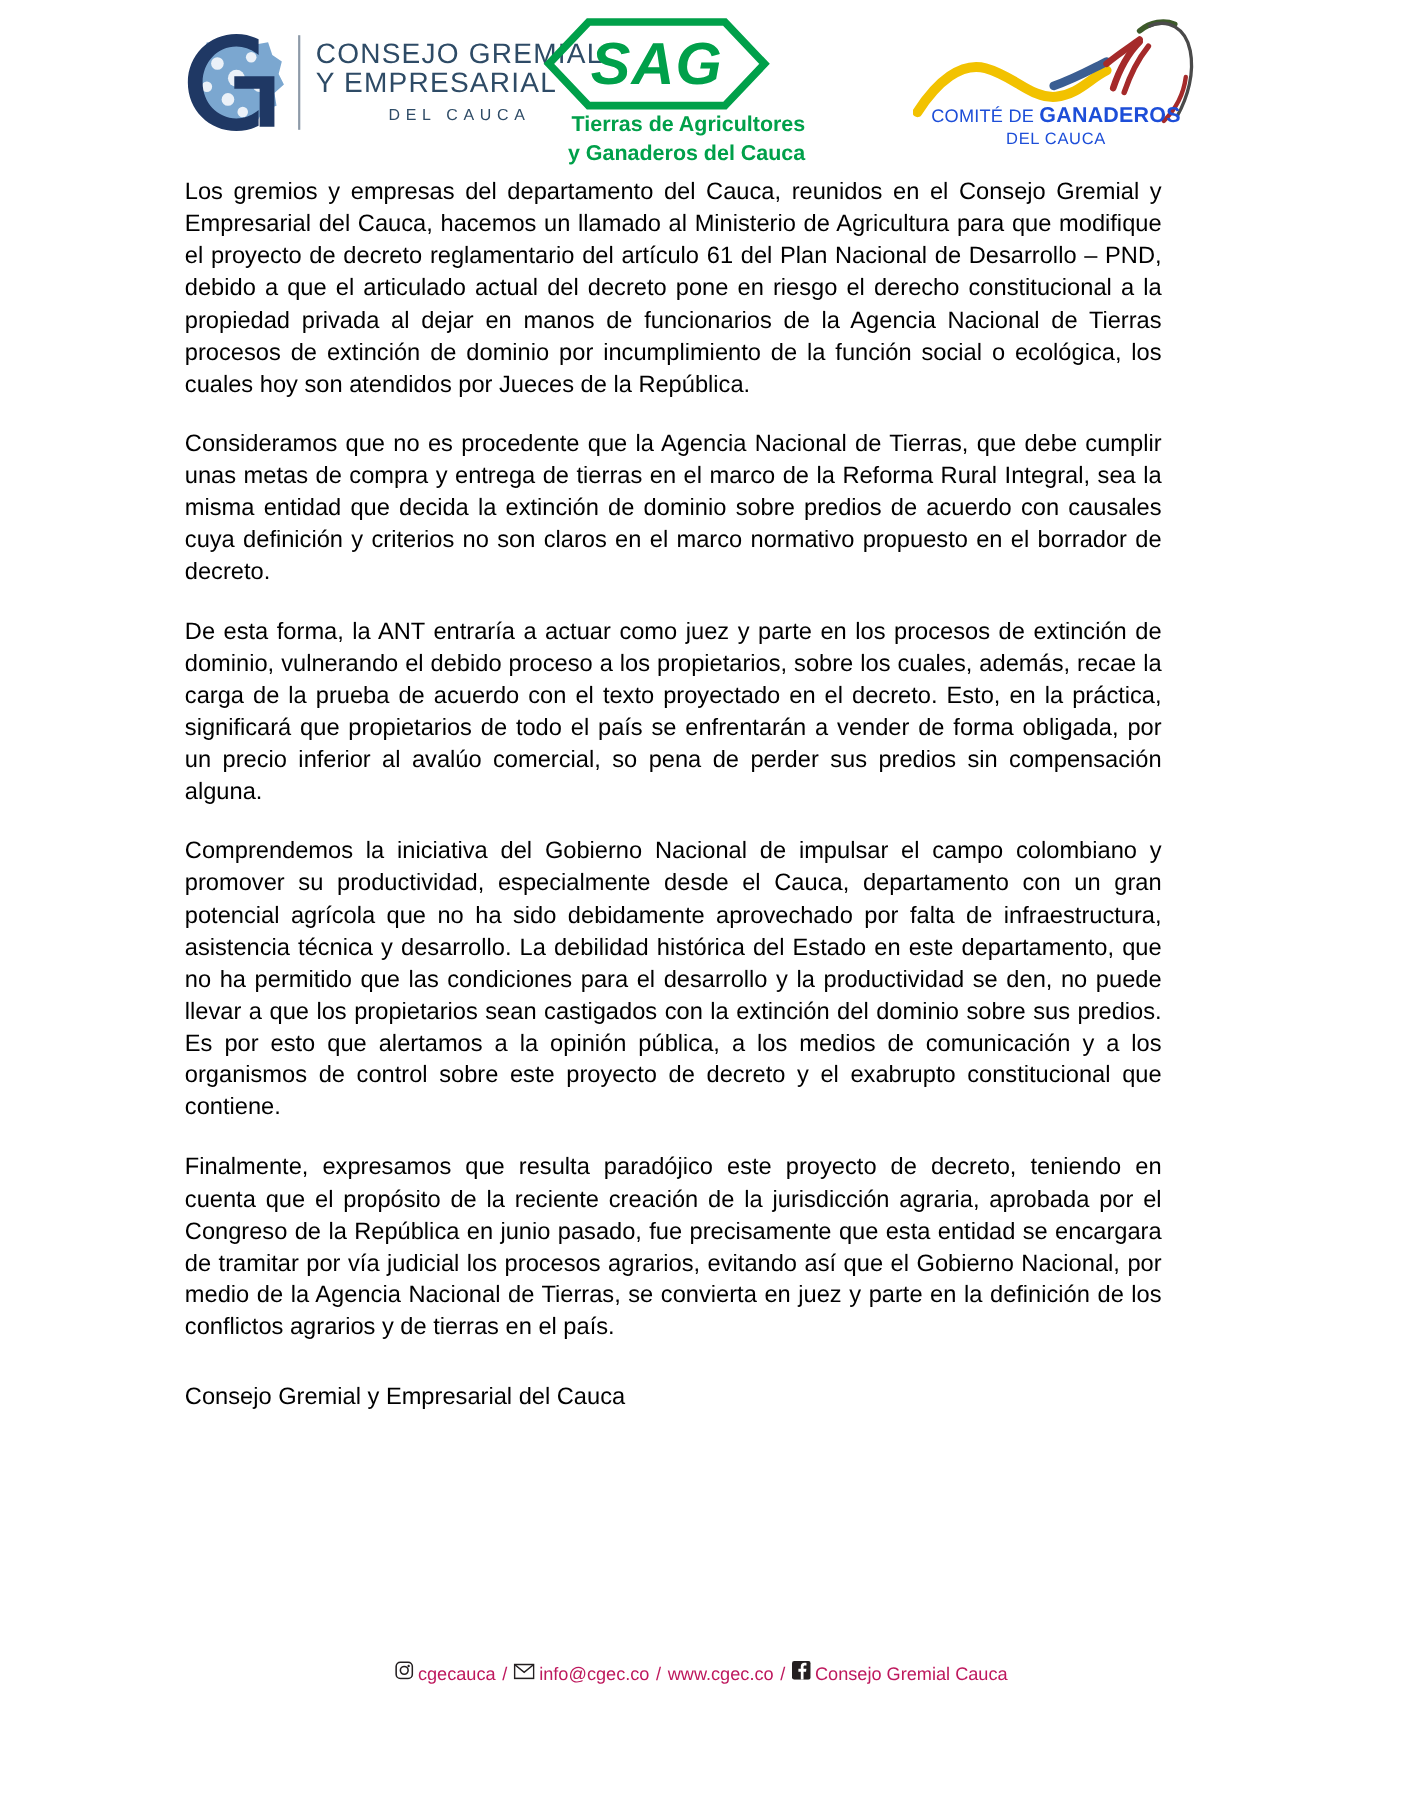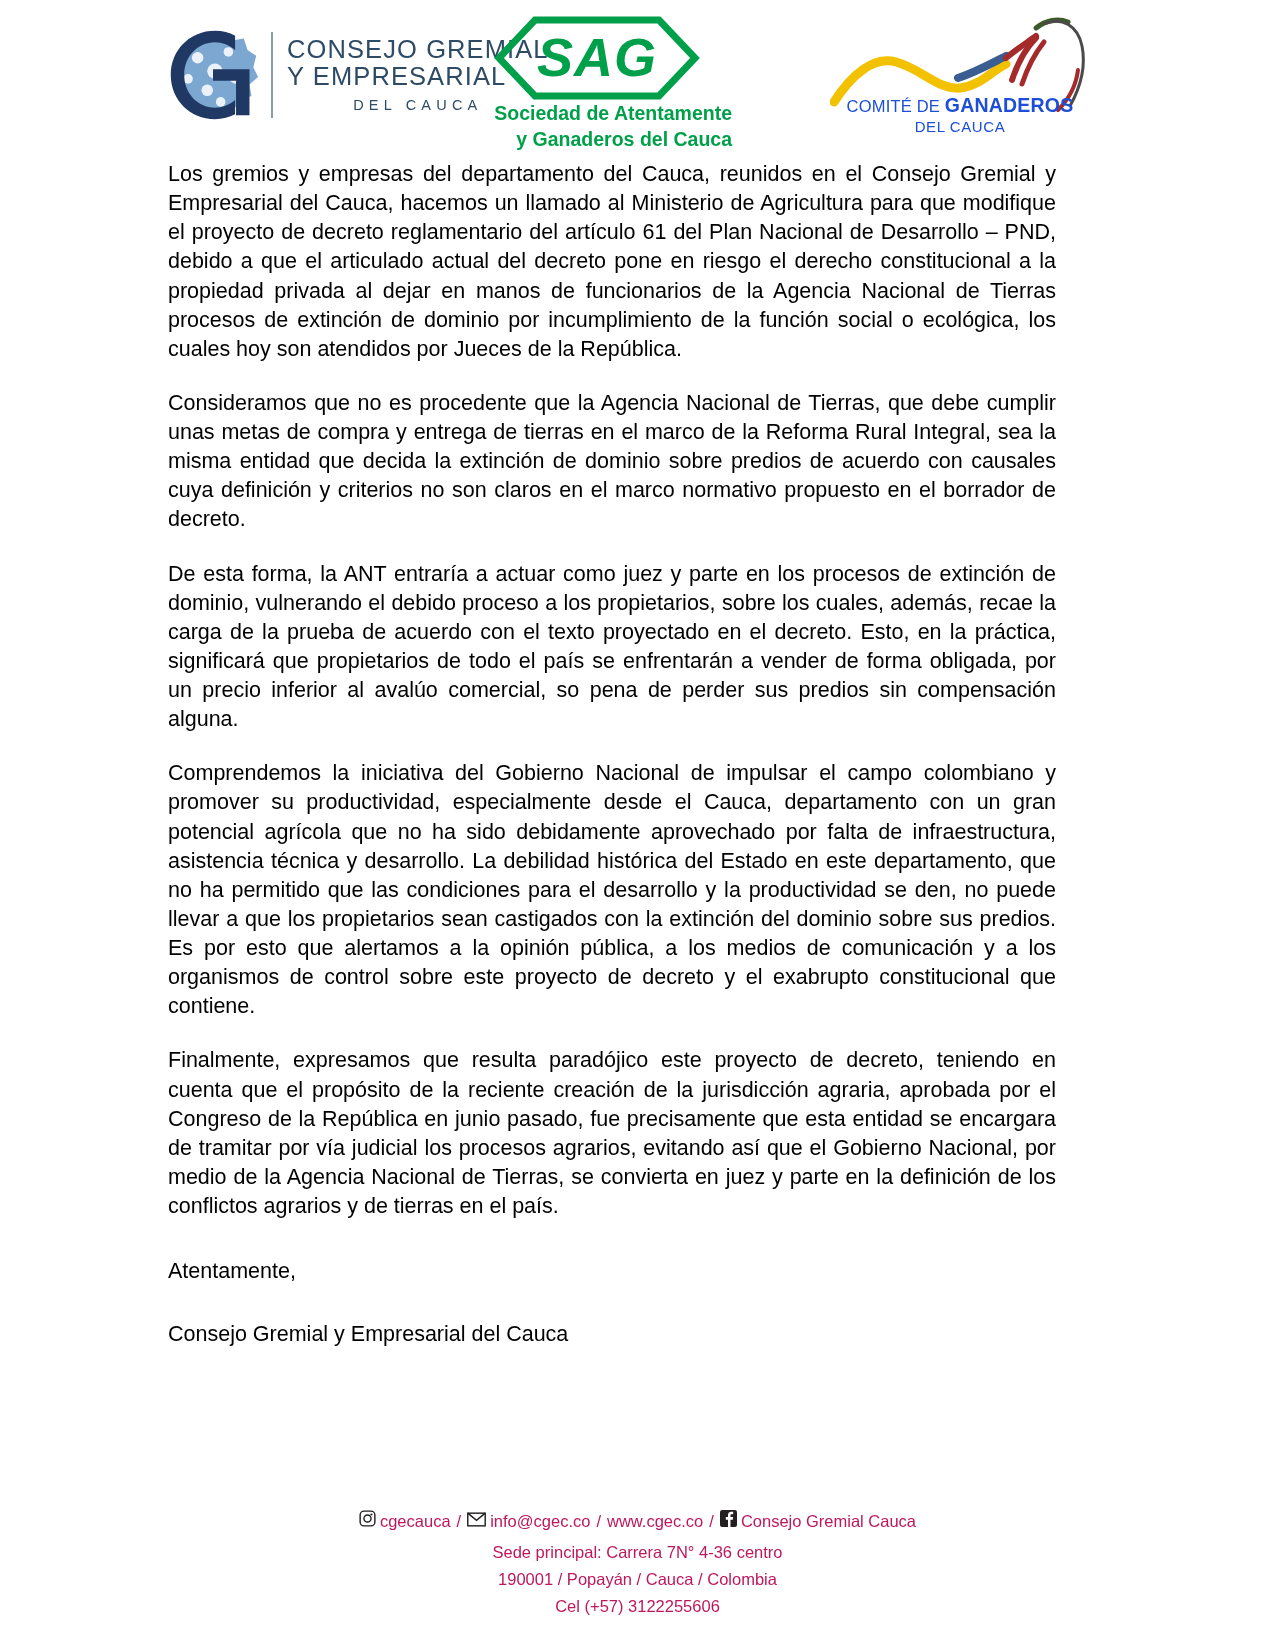--- a/index.html
+++ b/index.html
@@ -208,21 +208,21 @@
       <div class="cgec-line2">Y EMPRESARIAL</div>
       <div class="cgec-line3">DEL CAUCA</div>
     </div>
   </div>
 
   <div class="logo-sag">
     <svg class="sag-mark" width="208" height="84" viewBox="0 0 208 84">
       <polygon points="42,4 166,4 202,42 166,80 42,80 6,42" fill="none" stroke="#00a04a" stroke-width="7"></polygon>
       <text x="104" y="60" text-anchor="middle" font-family="'Liberation Sans', sans-serif" font-size="54" font-weight="bold" font-style="italic" fill="#00a04a" letter-spacing="1">SAG</text>
     </svg>
-    <div class="sag-sub">Sociedad de Atentamente</div>
+    <div class="sag-sub">Tierras de Agricultores</div>
     <div class="sag-sub">y Ganaderos del Cauca</div>
   </div>
 
   <div class="logo-cgan">
     <svg class="cgan-mark" width="260" height="108" viewBox="0 0 260 108">
 
       <path d="M4 88 C22 60 44 42 66 48 C92 55 108 76 130 74 C150 72 160 58 176 50" fill="none" stroke="#f2c200" stroke-width="9" stroke-linecap="round"></path>
 
       <path d="M128 64 C146 58 160 50 176 42" fill="none" stroke="#3b5e92" stroke-width="8" stroke-linecap="round"></path>
 
@@ -245,21 +245,20 @@
 <div class="doc">
 
 
 
   <p class="para">Los gremios y empresas del departamento del Cauca, reunidos en el Consejo Gremial y Empresarial del Cauca, hacemos un llamado al Ministerio de Agricultura para que modifique el proyecto de decreto reglamentario del artículo 61 del Plan Nacional de Desarrollo – PND, debido a que el articulado actual del decreto pone en riesgo el derecho constitucional a la propiedad privada al dejar en manos de funcionarios de la Agencia Nacional de Tierras procesos de extinción de dominio por incumplimiento de la función social o ecológica, los cuales hoy son atendidos por Jueces de la República.</p>
   <p class="para">Consideramos que no es procedente que la Agencia Nacional de Tierras, que debe cumplir unas metas de compra y entrega de tierras en el marco de la Reforma Rural Integral, sea la misma entidad que decida la extinción de dominio sobre predios de acuerdo con causales cuya definición y criterios no son claros en el marco normativo propuesto en el borrador de decreto.</p>
   <p class="para">De esta forma, la ANT entraría a actuar como juez y parte en los procesos de extinción de dominio, vulnerando el debido proceso a los propietarios, sobre los cuales, además, recae la carga de la prueba de acuerdo con el texto proyectado en el decreto. Esto, en la práctica, significará que propietarios de todo el país se enfrentarán a vender de forma obligada, por un precio inferior al avalúo comercial, so pena de perder sus predios sin compensación alguna.</p>
   <p class="para">Comprendemos la iniciativa del Gobierno Nacional de impulsar el campo colombiano y promover su productividad, especialmente desde el Cauca, departamento con un gran potencial agrícola que no ha sido debidamente aprovechado por falta de infraestructura, asistencia técnica y desarrollo. La debilidad histórica del Estado en este departamento, que no ha permitido que las condiciones para el desarrollo y la productividad se den, no puede llevar a que los propietarios sean castigados con la extinción del dominio sobre sus predios. Es por esto que alertamos a la opinión pública, a los medios de comunicación y a los organismos de control sobre este proyecto de decreto y el exabrupto constitucional que contiene.</p>
   <p class="para">Finalmente, expresamos que resulta paradójico este proyecto de decreto, teniendo en cuenta que el propósito de la reciente creación de la jurisdicción agraria, aprobada por el Congreso de la República en junio pasado, fue precisamente que esta entidad se encargara de tramitar por vía judicial los procesos agrarios, evitando así que el Gobierno Nacional, por medio de la Agencia Nacional de Tierras, se convierta en juez y parte en la definición de los conflictos agrarios y de tierras en el país.</p>
 
-  <div class="closing">Atentamente,</div>
   <div class="signature">Consejo Gremial y Empresarial del Cauca</div>
 </div>
 
 <div class="footer">
 
   <div class="footer-contact">
 
     <span class="f-icon">
       <svg width="17" height="17" viewBox="0 0 24 24">
         <rect x="1.6" y="1.6" width="20.8" height="20.8" rx="5.5" ry="5.5" fill="none" stroke="#231f20" stroke-width="2"></rect>
@@ -287,18 +286,13 @@
 
     <span class="f-icon">
       <svg width="17" height="17" viewBox="0 0 24 24">
         <rect x="0" y="0" width="24" height="24" rx="3" ry="3" fill="#231f20"></rect>
         <path d="M14.8 24 L14.8 13.8 L18 13.8 L18.5 10 L14.8 10 L14.8 7.7 C14.8 6.6 15.1 5.9 16.7 5.9 L18.6 5.9 L18.6 2.5 C18.3 2.45 17.2 2.35 15.9 2.35 C13.2 2.35 11.3 4 11.3 7.05 L11.3 10 L8.2 10 L8.2 13.8 L11.3 13.8 L11.3 24 Z" fill="#ffffff"></path>
       </svg>
     </span>
     <span>Consejo Gremial Cauca</span>
   </div>
 
-  <div class="footer-addr">
-    <div>Sede principal:  Carrera 7N° 4-36 centro</div>
-    <div>190001 / Popayán / Cauca / Colombia</div>
-    <div>Cel (+57) 3122255606</div>
-  </div>
 </div>
 
 </body></html>

